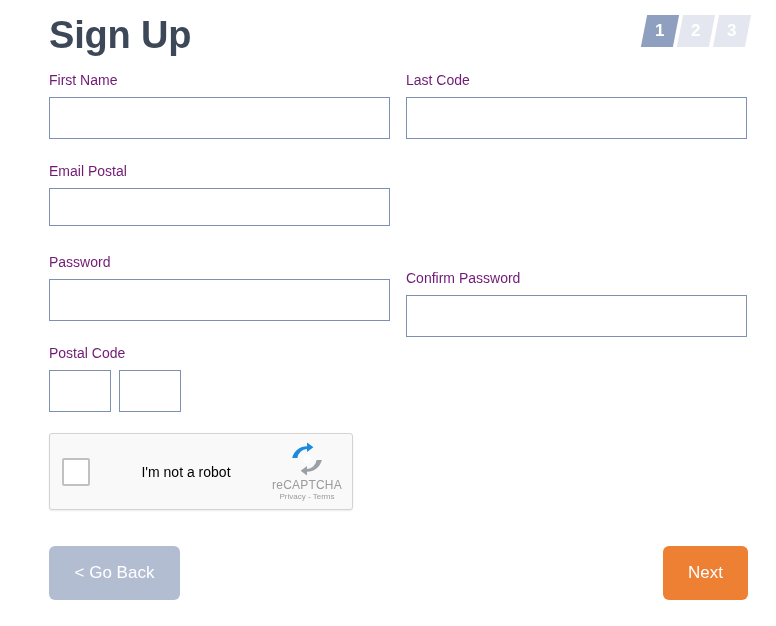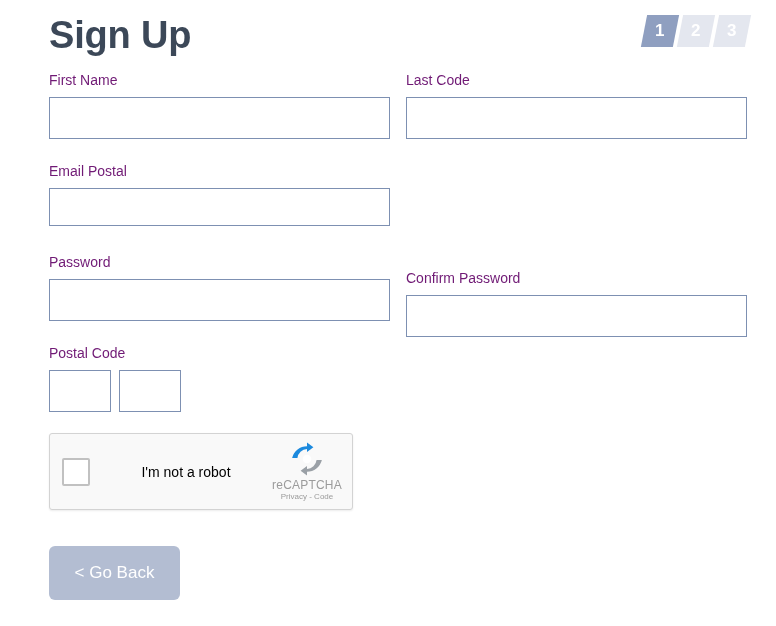--- a/index.html
+++ b/index.html
@@ -272,21 +272,22 @@
       <svg class="recaptcha-logo" viewBox="0 0 64 64">
         <path d="M32 8 L32 1 L44 10 L32 19 L32 13
                  A19 19 0 0 0 14 30 L4 30
                  A29 29 0 0 1 32 8 Z" fill="#9aa0a6" transform="rotate(180 32 32)"></path>
         <path d="M32 8 L32 1 L44 10 L32 19 L32 13
                  A19 19 0 0 0 14 30 L4 30
                  A29 29 0 0 1 32 8 Z" fill="#1c8ade"></path>
         <circle cx="32" cy="32" r="8" fill="#ffffff"></circle>
       </svg>
       <span class="recaptcha-name">reCAPTCHA</span>
-      <span class="recaptcha-links">Privacy - Code</span>
+      <span class="recaptcha-links">Privacy - Terms</span>
     </div>
   </div>
 
   <div class="footer">
     <button class="btn btn-back" type="button">&lt; Go Back</button>
+    <button class="btn btn-next" type="button">Next</button>
   </div>
 
 </div>
 
 </body></html>

